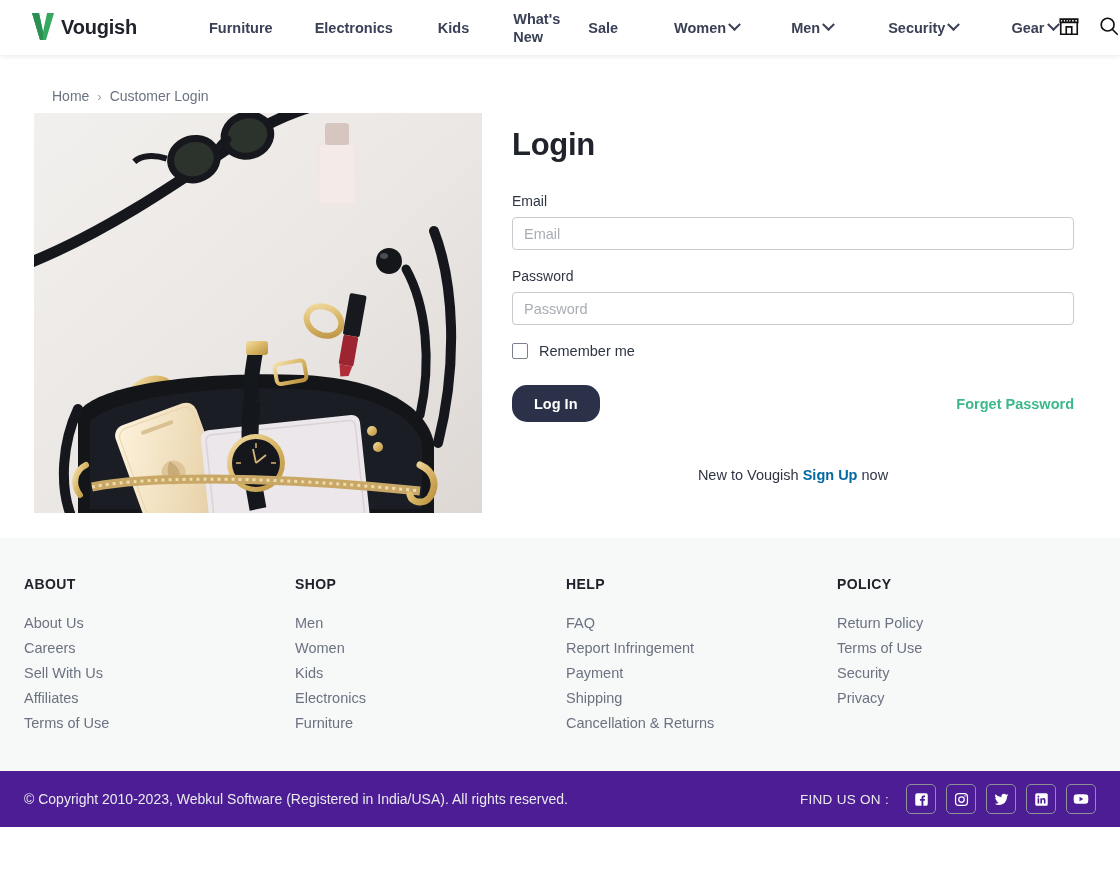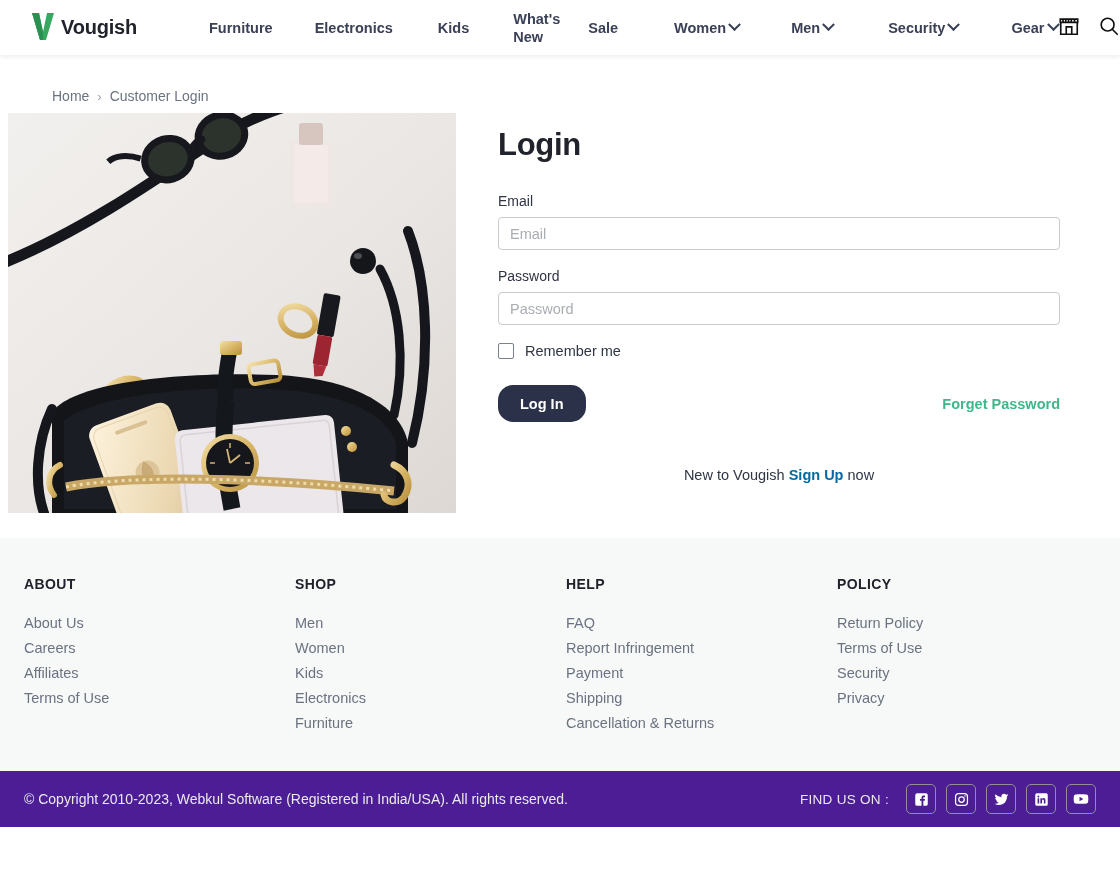--- a/index.html
+++ b/index.html
@@ -85,22 +85,22 @@
     gap: 8px;
     height: 46px;
     margin-left: 28px;
   }
   .breadcrumb a { color: #6b7280; text-decoration: none; cursor: pointer; }
   .breadcrumb .sep { color: #9aa1ad; font-size: 13px; }
 
   
   .main {
     display: flex;
-    padding: 12px 24px 0 8px;
-    gap: 42px;
+    padding: 12px 24px 0 34px;
+    gap: 30px;
     height: 437px;
   }
   .hero-img {
     width: 448px;
     height: 400px;
     flex: none;
     position: relative;
     overflow: hidden;
     background: #e9e6e3;
   }
@@ -457,20 +457,21 @@
     </div>
   </div>
 </div>
 
 <div class="footer">
 
   <div class="fcol">
     <div class="fcol-title">ABOUT</div>
     <a class="fcol-link">About Us</a>
     <a class="fcol-link">Careers</a>
+    <a class="fcol-link">Sell With Us</a>
     <a class="fcol-link">Affiliates</a>
     <a class="fcol-link">Terms of Use</a>
   </div>
 
   <div class="fcol">
     <div class="fcol-title">SHOP</div>
     <a class="fcol-link">Men</a>
     <a class="fcol-link">Women</a>
     <a class="fcol-link">Kids</a>
     <a class="fcol-link">Electronics</a>

